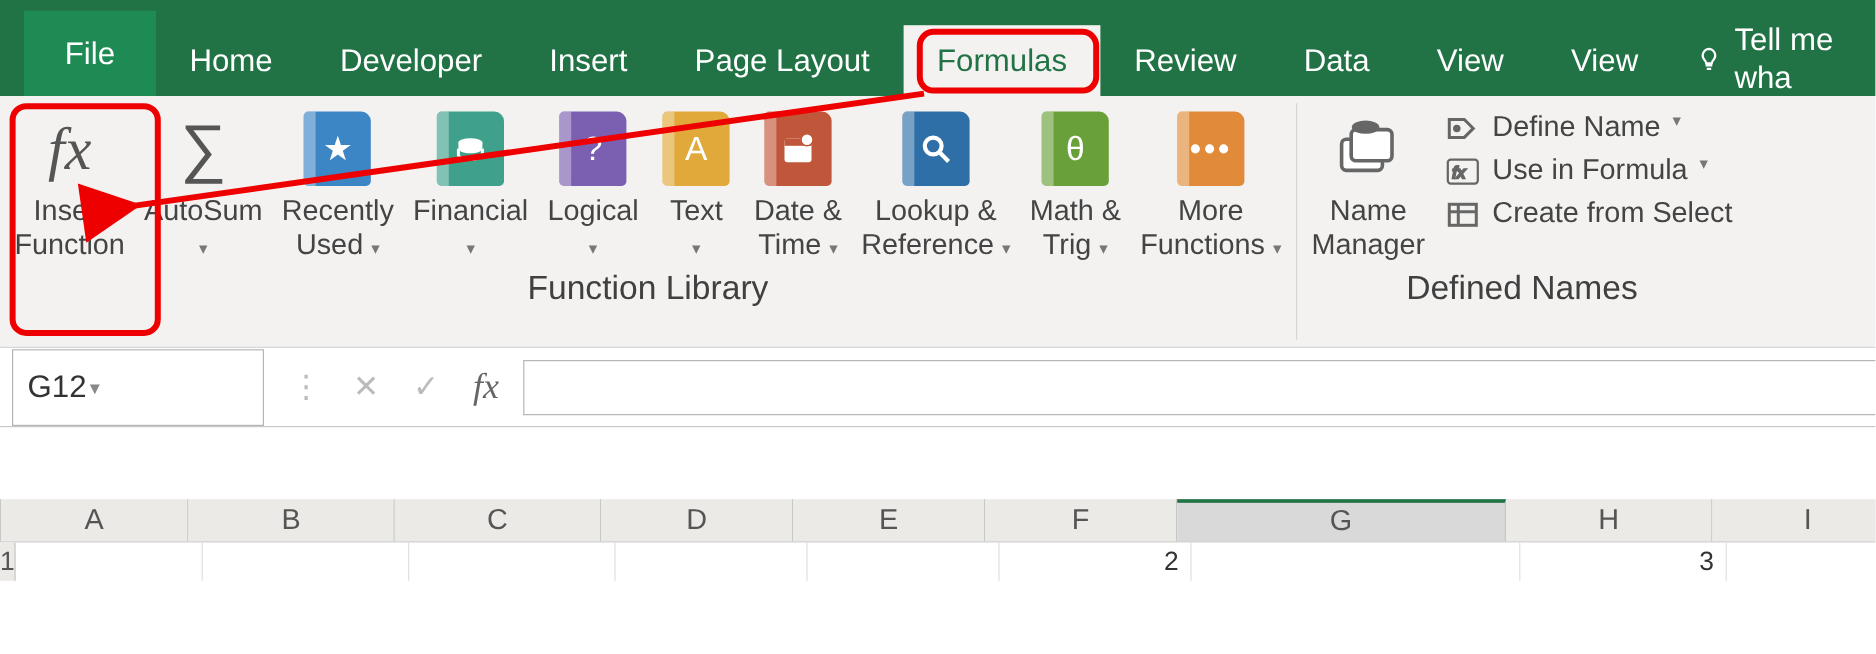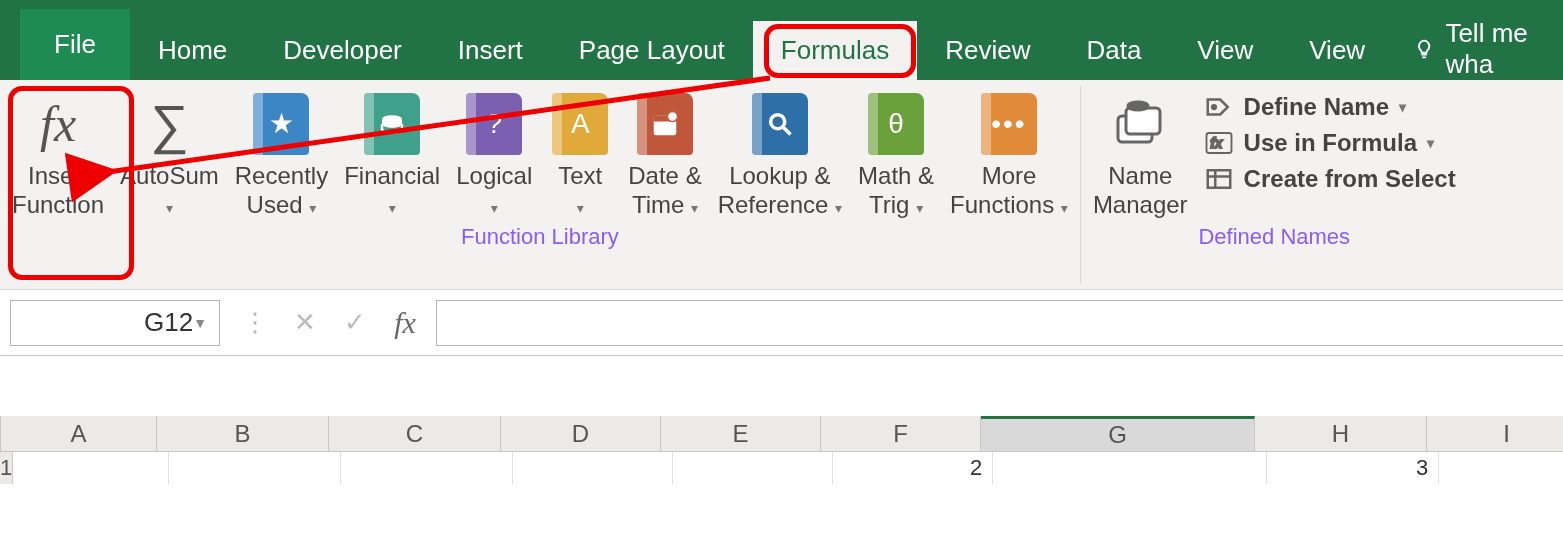--- a/index.html
+++ b/index.html
@@ -10,40 +10,40 @@
 .ribbon-tabs .tab { padding:14px 28px; cursor:pointer; white-space:nowrap; }
 .ribbon-tabs .tab.file { background:#1e8a54; padding:20px 34px; }
 .ribbon-tabs .tab.active { background:#f3f2f1; color:#217346; font-weight:400; }
 .tell-me { display:flex; align-items:center; gap:10px; margin-left:20px; font-size:26px; }
 .bulb { width:26px; height:26px; }
 
 
 .ribbon-body { background:#f3f2f1; border-bottom:1px solid #d6d6d6; height:210px; display:flex; }
 .group { display:flex; flex-direction:column; align-items:center; padding:6px 4px 0 4px; }
 .group .row { display:flex; align-items:flex-start; }
-.group .label { color:#8b5cf6; font-size:22px; padding:4px 0 6px 0; }
+.group .label { color:#404040; font-size:28px; padding:4px 0 6px 0; }
 .sep { width:1px; background:#d6d6d6; margin:6px 0; }
 
 .big-btn { display:flex; flex-direction:column; align-items:center; padding:6px 8px 0 8px; cursor:pointer; color:#444; font-size:24px; text-align:center; line-height:1.2; }
 .big-btn .ico { width:64px; height:64px; display:flex; align-items:center; justify-content:center; margin-bottom:6px; }
 .big-btn .cap { white-space:pre; }
 .dd-arrow { font-size:14px; color:#777; }
 
 .names-col { display:flex; flex-direction:column; gap:6px; padding:6px 8px 0 8px; }
-.names-col .item { display:flex; align-items:center; gap:10px; color:#444; font-size:24px; cursor:pointer; white-space:nowrap;font-weight:bold; }
+.names-col .item { display:flex; gap:10px; color:#444; font-size:24px; cursor:pointer; white-space:nowrap; }
 .names-col .item svg { width:30px; height:30px; flex:none; }
 
 
 .book { width:56px; height:62px; border-radius:4px 8px 4px 4px; position:relative; display:flex; align-items:center; justify-content:center; }
 .book::after { content:''; position:absolute; left:0; top:0; bottom:0; width:10px; background:rgba(255,255,255,0.35); border-radius:4px 0 0 4px; }
 .book span { color:#fff; font-size:28px; font-weight:500; }
 
 
 .formula-bar { display:flex; align-items:center; height:66px; border-bottom:1px solid #c7c7c7; }
-.name-box { width:210px; height:46px; margin:0 10px; border:1px solid #b6b6b6; background:#fff; display:flex; align-items:center; padding:0 12px; font-size:26px; color:#333; justify-content:flex-end; }
+.name-box { width:210px; height:64px; margin:0 10px; border:1px solid #b6b6b6; background:#fff; display:flex; align-items:center; padding:0 12px; font-size:26px; color:#333; justify-content:flex-start; }
 .nb-arrow { font-size:14px; color:#888; }
 .fb-btn { width:50px; height:46px; display:flex; align-items:center; justify-content:center; color:#888; font-size:26px; cursor:pointer; }
 .fb-btn.disabled { color:#bbb; }
 .fx-lbl { font-style:italic; font-family:'Times New Roman',serif; font-size:30px; color:#666; width:50px; text-align:center; }
 .formula-input { flex:1; height:46px; border:1px solid #b6b6b6; border-right:none; background:#fff; margin-left:6px; }
 
 
 .col-headers { display:flex; height:36px; border-bottom:1px solid #c7c7c7; margin-top:60px; }
 .rowcol-corner { width:44px; background:#eceae7; border-right:1px solid #c7c7c7; }
 .col-headers .ch { flex:none; background:#eceae7; border-right:1px solid #c7c7c7; display:flex; align-items:center; justify-content:center; color:#555; font-size:24px; }

